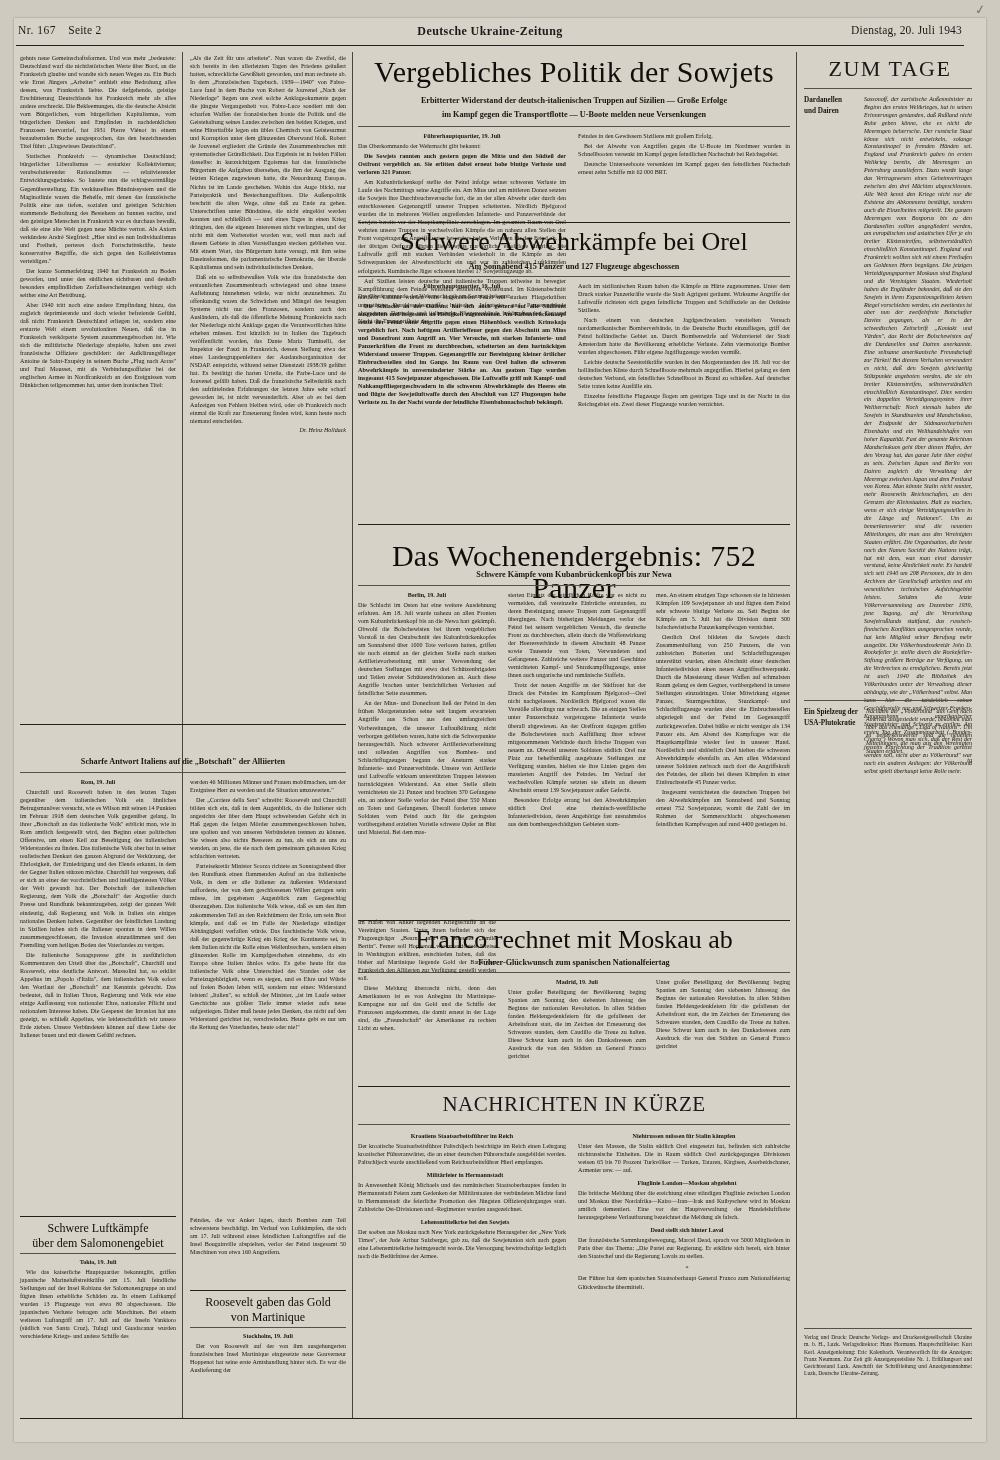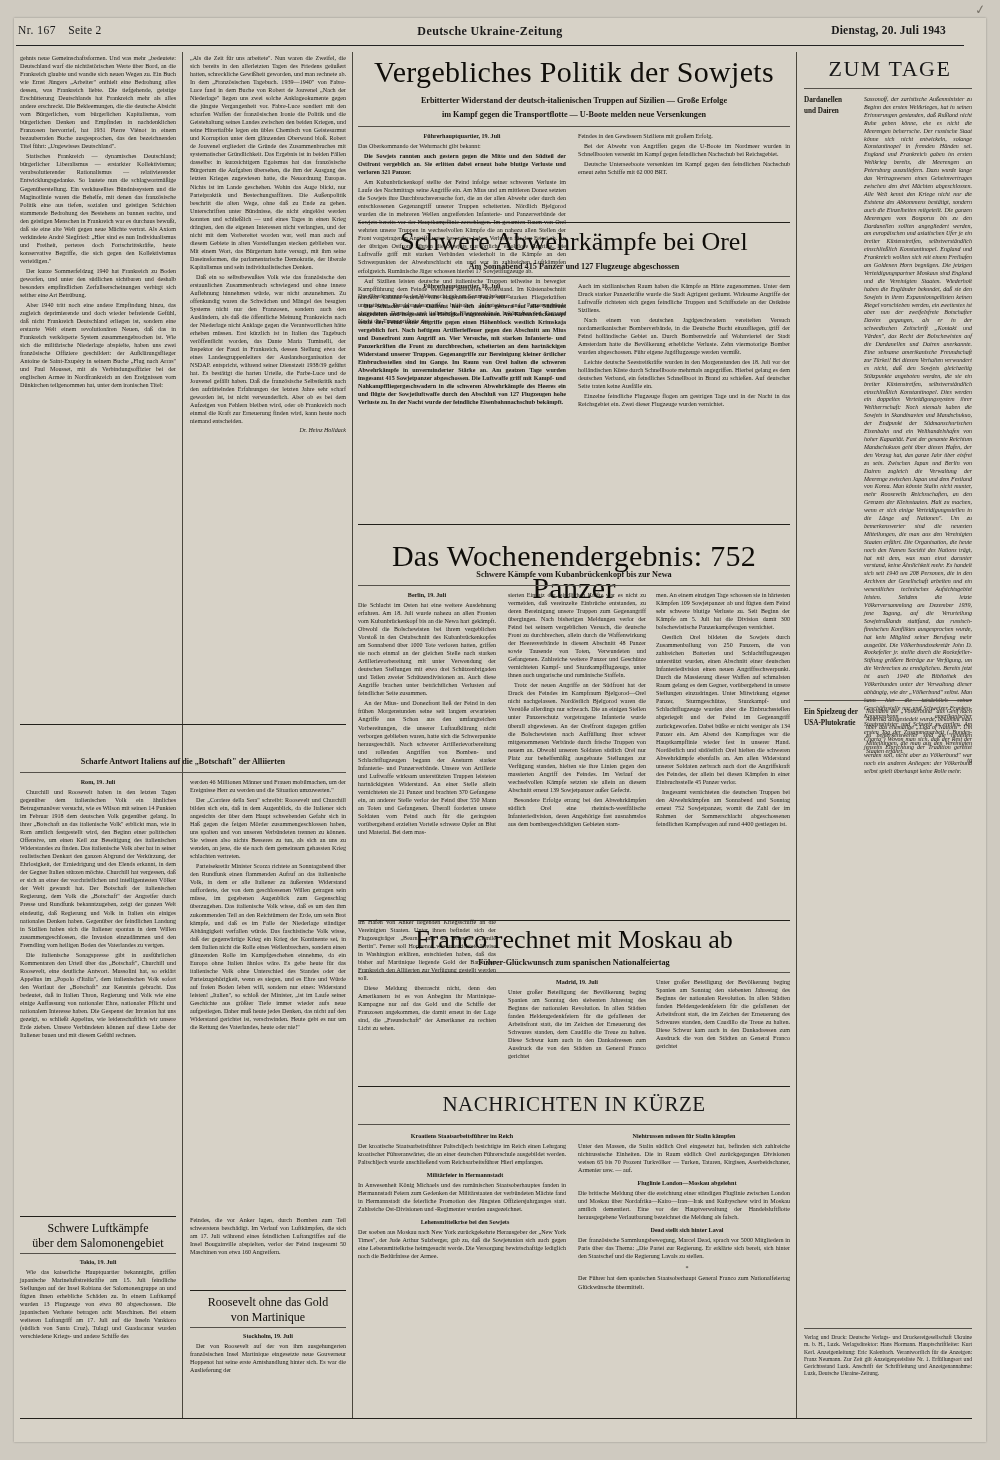--- a/index.html
+++ b/index.html
@@ -36,21 +36,21 @@
     font-size: 11.5px;
     letter-spacing: .2px;
   }
   .masthead .left { position: absolute; left: 4px; top: 0; }
   .masthead .left .nr { letter-spacing: .5px; }
   .masthead .center {
     position: absolute; left: 0; right: 0; top: 0;
     text-align: center; font-weight: bold; letter-spacing: .4px;
     font-size: 12px;
   }
-  .masthead .right { position: absolute; right: 20px; top: 0; font-weight: bold; }
+  .masthead .right { position: absolute; right: 4px; top: 0; }
   .rule-top {
     position: absolute; left: 16px; top: 45px; width: 948px;
     border-top: 1.6px solid #222;
   }
   
   .col {
     position: absolute;
     text-align: justify;
     font-size: 6.1px;
     line-height: 1.32;
@@ -201,21 +201,21 @@
   <div class="hrule thin" style="left:20px; top:1253px; width:156px;"></div>
   <div class="col" style="left:20px; top:1258px; width:156px;">
     <p class="first center dateline">Tokio, 19. Juli</p>
     <p>Wie das kaiserliche Hauptquartier bekanntgibt, griffen japanische Marineluftstreitkräfte am 15. Juli feindliche Stellungen auf der Insel Robiana der Salomonengruppe an und fügten ihnen erhebliche Schäden zu. In einem Luftkampf wurden 13 Flugzeuge von etwa 80 abgeschossen. Die japanischen Verluste betragen acht Maschinen. Bei einem weiteren Luftangriff am 17. Juli auf die Inseln Vankioro (südlich von Santa Cruz), Tulagi und Guadacanar wurden verschiedene Kriegs- und andere Schiffe des</p>
   </div>
 
   <div class="col" style="left:190px; top:1216px; width:156px;">
     <p class="first">Feindes, die vor Anker lagen, durch Bomben zum Teil schwerstens beschädigt. Im Verlauf von Luftkämpfen, die sich am 17. Juli während eines feindlichen Luftangriffes auf die Insel Bougainville abspielten, verlor der Feind insgesamt 50 Maschinen von etwa 160 Angreifern.</p>
   </div>
   <div class="hrule thick" style="left:190px; top:1290px; width:156px;"></div>
-  <div class="hl hl-xs" style="left:190px; top:1296px; width:156px;">Roosevelt ohne das Gold</div>
+  <div class="hl hl-xs" style="left:190px; top:1296px; width:156px;">Roosevelt gaben das Gold</div>
   <div class="hl hl-xs" style="left:190px; top:1311px; width:156px;">von Martinique</div>
   <div class="hrule thin" style="left:190px; top:1327px; width:156px;"></div>
   <div class="col" style="left:190px; top:1332px; width:156px;">
     <p class="first center dateline">Stockholm, 19. Juli</p>
     <p>Der von Roosevelt auf der von ihm ausgehungerten französischen Insel Martinique eingesetzte neue Gouverneur Hoppenot hat seine erste Amtshandlung hinter sich. Es war die Auslieferung der</p>
   </div>
 
   <div class="hl hl-main" style="left:358px; top:56px; width:432px;">Vergebliches Politik der Sowjets</div>
   <div class="sub bold" style="left:358px; top:96px; width:432px;">Erbitterter Widerstand der deutsch-italienischen Truppen auf Sizilien — Große Erfolge</div>
   <div class="sub bold" style="left:358px; top:110px; width:432px;">im Kampf gegen die Transportflotte — U-Boote melden neue Versenkungen</div>

